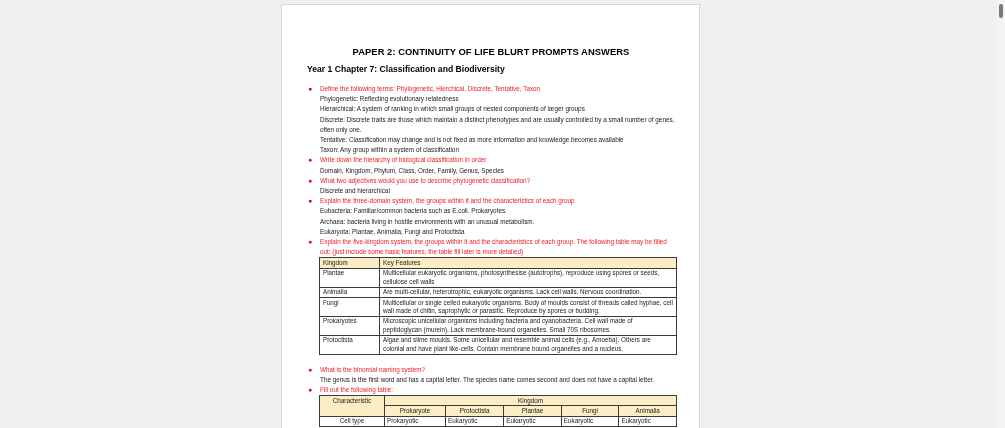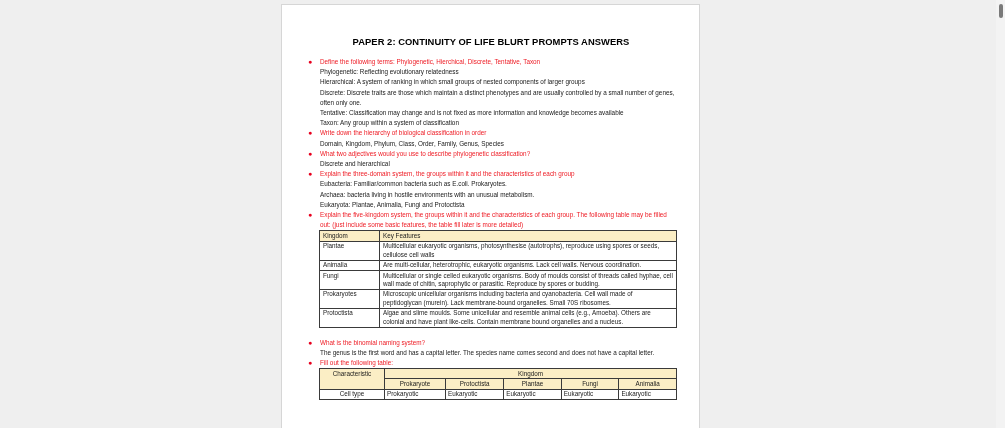--- a/index.html
+++ b/index.html
@@ -26,21 +26,21 @@
       background: #ffffff;
       border: 1px solid #d6d6d6;
       box-sizing: border-box;
       padding: 24px 24px 0 25px;
     }
     .doc-title {
       text-align: center;
       font-weight: bold;
       font-size: 9.4px;
       letter-spacing: 0.05px;
-      margin: 7px 0 0 0;
+      margin: 17px 0 0 0;
       color: #000;
     }
     .chapter-title {
       font-weight: bold;
       font-size: 8.6px;
       margin: 7px 0 0 0;
       color: #000;
     }
     ul.prompts {
       list-style: none;
@@ -124,20 +124,21 @@
       border-radius: 2px;
       background: #7a7a7a;
     }
   </style>
 </head>
 <body>
 
 <div class="viewer">
   <div class="page">
     <div class="doc-title">PAPER 2: CONTINUITY OF LIFE BLURT PROMPTS ANSWERS</div>
+    <div class="chapter-title">Year 1 Chapter 7: Classification and Biodiversity</div>
 
     <ul class="prompts">
 
       <li>
         <span class="bullet">●</span>
         <span class="prompt">Define the following terms: Phylogenetic, Hierchical, Discrete, Tentative, Taxon</span>
         <span class="answer">Phylogenetic: Reflecting evolutionary relatedness</span>
         <span class="answer">Hierarchical: A system of ranking in which small groups of nested components of larger groups</span>
         <span class="answer">Discrete: Discrete traits are those which maintain a distinct phenotypes and are usually controlled by a small number of genes, often only one.</span>
         <span class="answer">Tentative: Classification may change and is not fixed as more information and knowledge becomes available</span>

